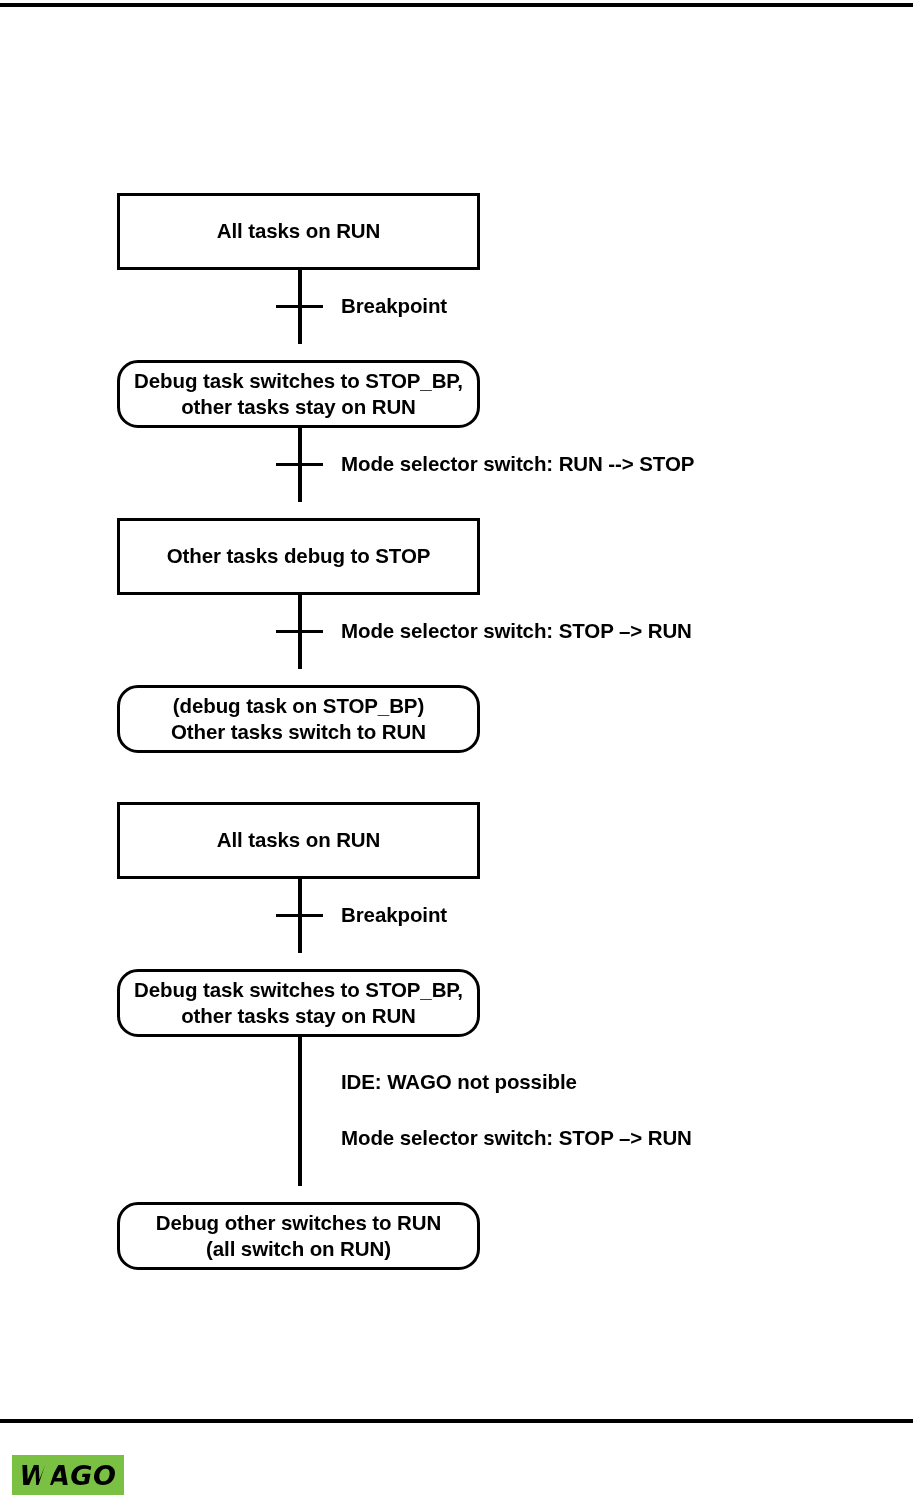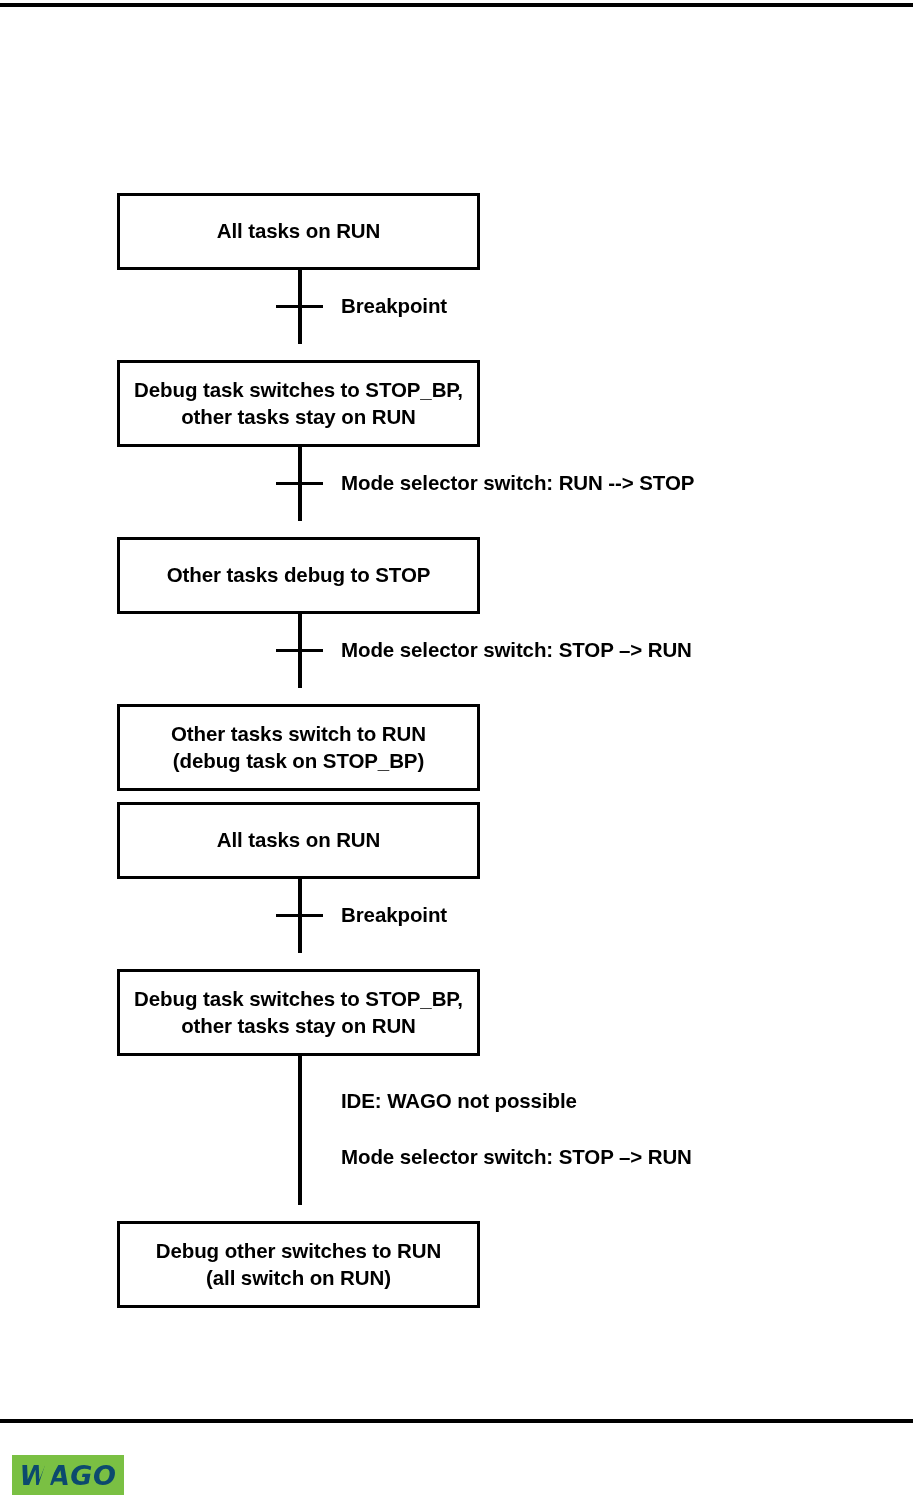--- a/index.html
+++ b/index.html
@@ -47,21 +47,21 @@
     text-align: center;
     font-size: 20.5px;
     font-weight: bold;
     line-height: 1.28;
     letter-spacing: -0.1px;
     position: relative;
     z-index: 2;
     margin-top: 18px;
   }
   .node-1line { height: 77px; }
-  .node-2line { height: 87px; }
+  .node-2line { height: 68px; border-radius: 21px; }
 
   
   .connector {
     position: relative;
     height: 72px;
     width: 700px;
   }
   .connector .stem {
     position: absolute;
     left: 181px;          
@@ -110,21 +110,21 @@
     width: 112px;
     height: 40px;
     background: #7AC043;
     overflow: hidden;
   }
   #wago-logo .wago-text {
     position: absolute;
     left: 50%;
     top: 50%;
     transform: translate(-50%, -50%);
-    color: #0c4a6e;
+    color: #000000;
     font-family: "DejaVu Sans", sans-serif;
     font-weight: bold;
     font-size: 27px;
     letter-spacing: 0.5px;
     font-style: italic;
     line-height: 1;
   }
   #wago-logo .slash {
     position: absolute;
     left: 30px;
@@ -170,22 +170,22 @@
   </div>
 
   <div class="connector">
     <div class="stem"></div>
     <div class="tick"></div>
     <div class="edge-label">Mode selector switch: STOP –&gt; RUN</div>
   </div>
 
   <div class="node node-2line">
     <div>
+      <div>(debug task on STOP_BP)</div>
       <div>Other tasks switch to RUN</div>
-      <div>(debug task on STOP_BP)</div>
     </div>
   </div>
 
 </div>
 
 <div class="flow" id="flow-2">
 
   <div class="node node-1line">
     <span>All tasks on RUN</span>
   </div>

